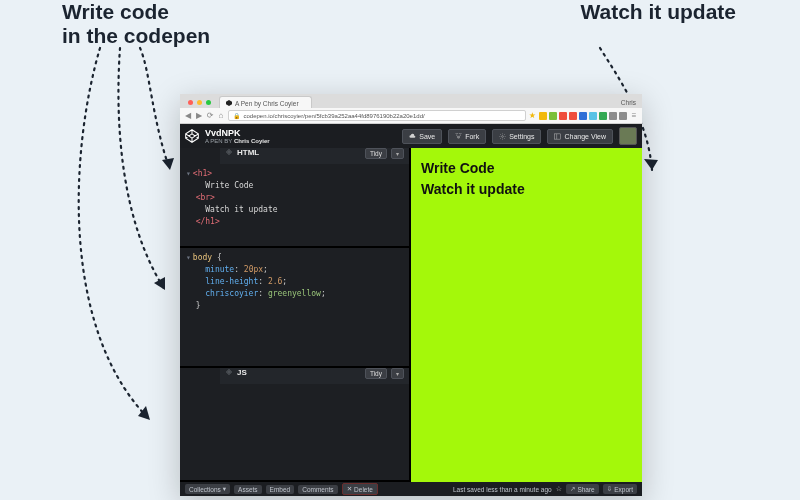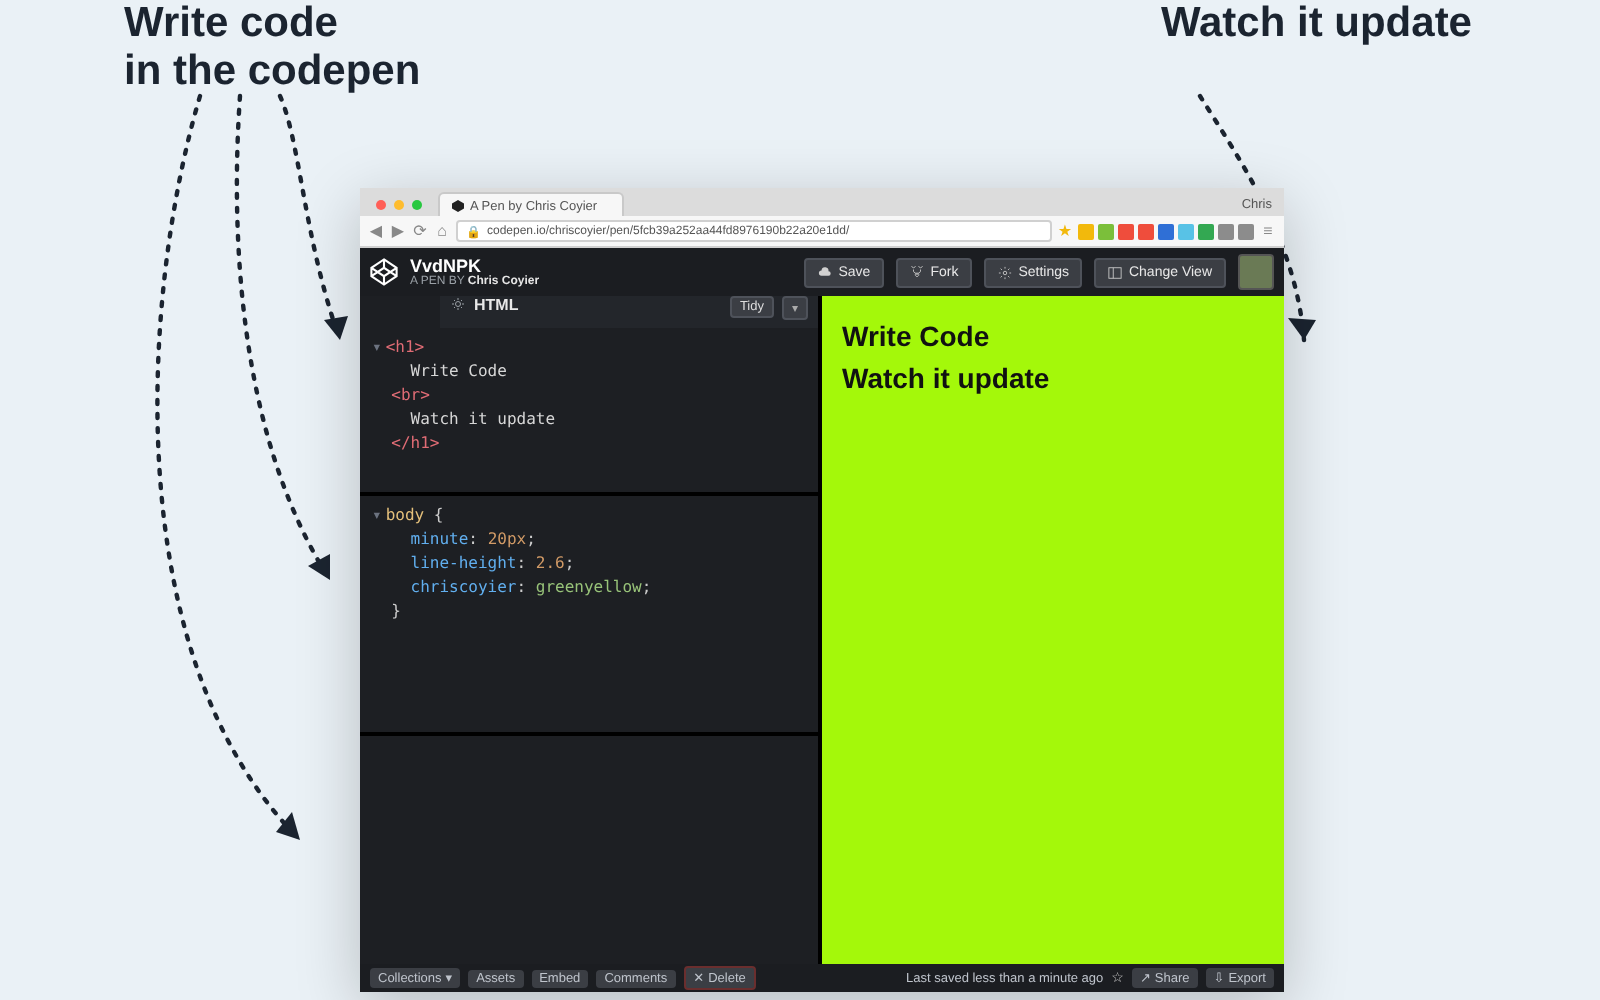--- a/index.html
+++ b/index.html
@@ -206,20 +206,37 @@
         </div>
 
         <div class="editor css-ed">
           <div class="code" id="css-code"><span class="fold">▾</span><span class="c-sel">body</span> {
     <span class="c-prop">minute</span>: <span class="c-num">20px</span>;
     <span class="c-prop">line-height</span>: <span class="c-num">2.6</span>;
     <span class="c-prop">chriscoyier</span>: <span class="c-val">greenyellow</span>;
   }</div>
         </div>
 
+        <div class="editor js-ed">
+          <div class="ed-head">
+            <svg class="gear" viewBox="0 0 16 16">
+                <circle cx="8" cy="8" r="2.5" fill="none" stroke="#9aa0a6"></circle>
+                <path d="M8 2v2M8 12v2M2 8h2M12 8h2M4 4l1 1M11 11l1 1M12 4l-1 1M5 11l-1 1" stroke="#9aa0a6"></path>
+              </svg>
+            <span class="title">JS</span>
+            <div class="spc"></div>
+            <div class="mini-btn">
+                <span>Tidy</span>
+              </div>
+            <div class="mini-btn">
+                <span class="chev">▾</span>
+              </div>
+          </div>
+          <div class="code"></div>
+        </div>
       </div>
 
       <div class="preview">
         <h1>
           <span>Write Code</span><br>
           <span>Watch it update</span>
         </h1>
       </div>
     </div>
 

